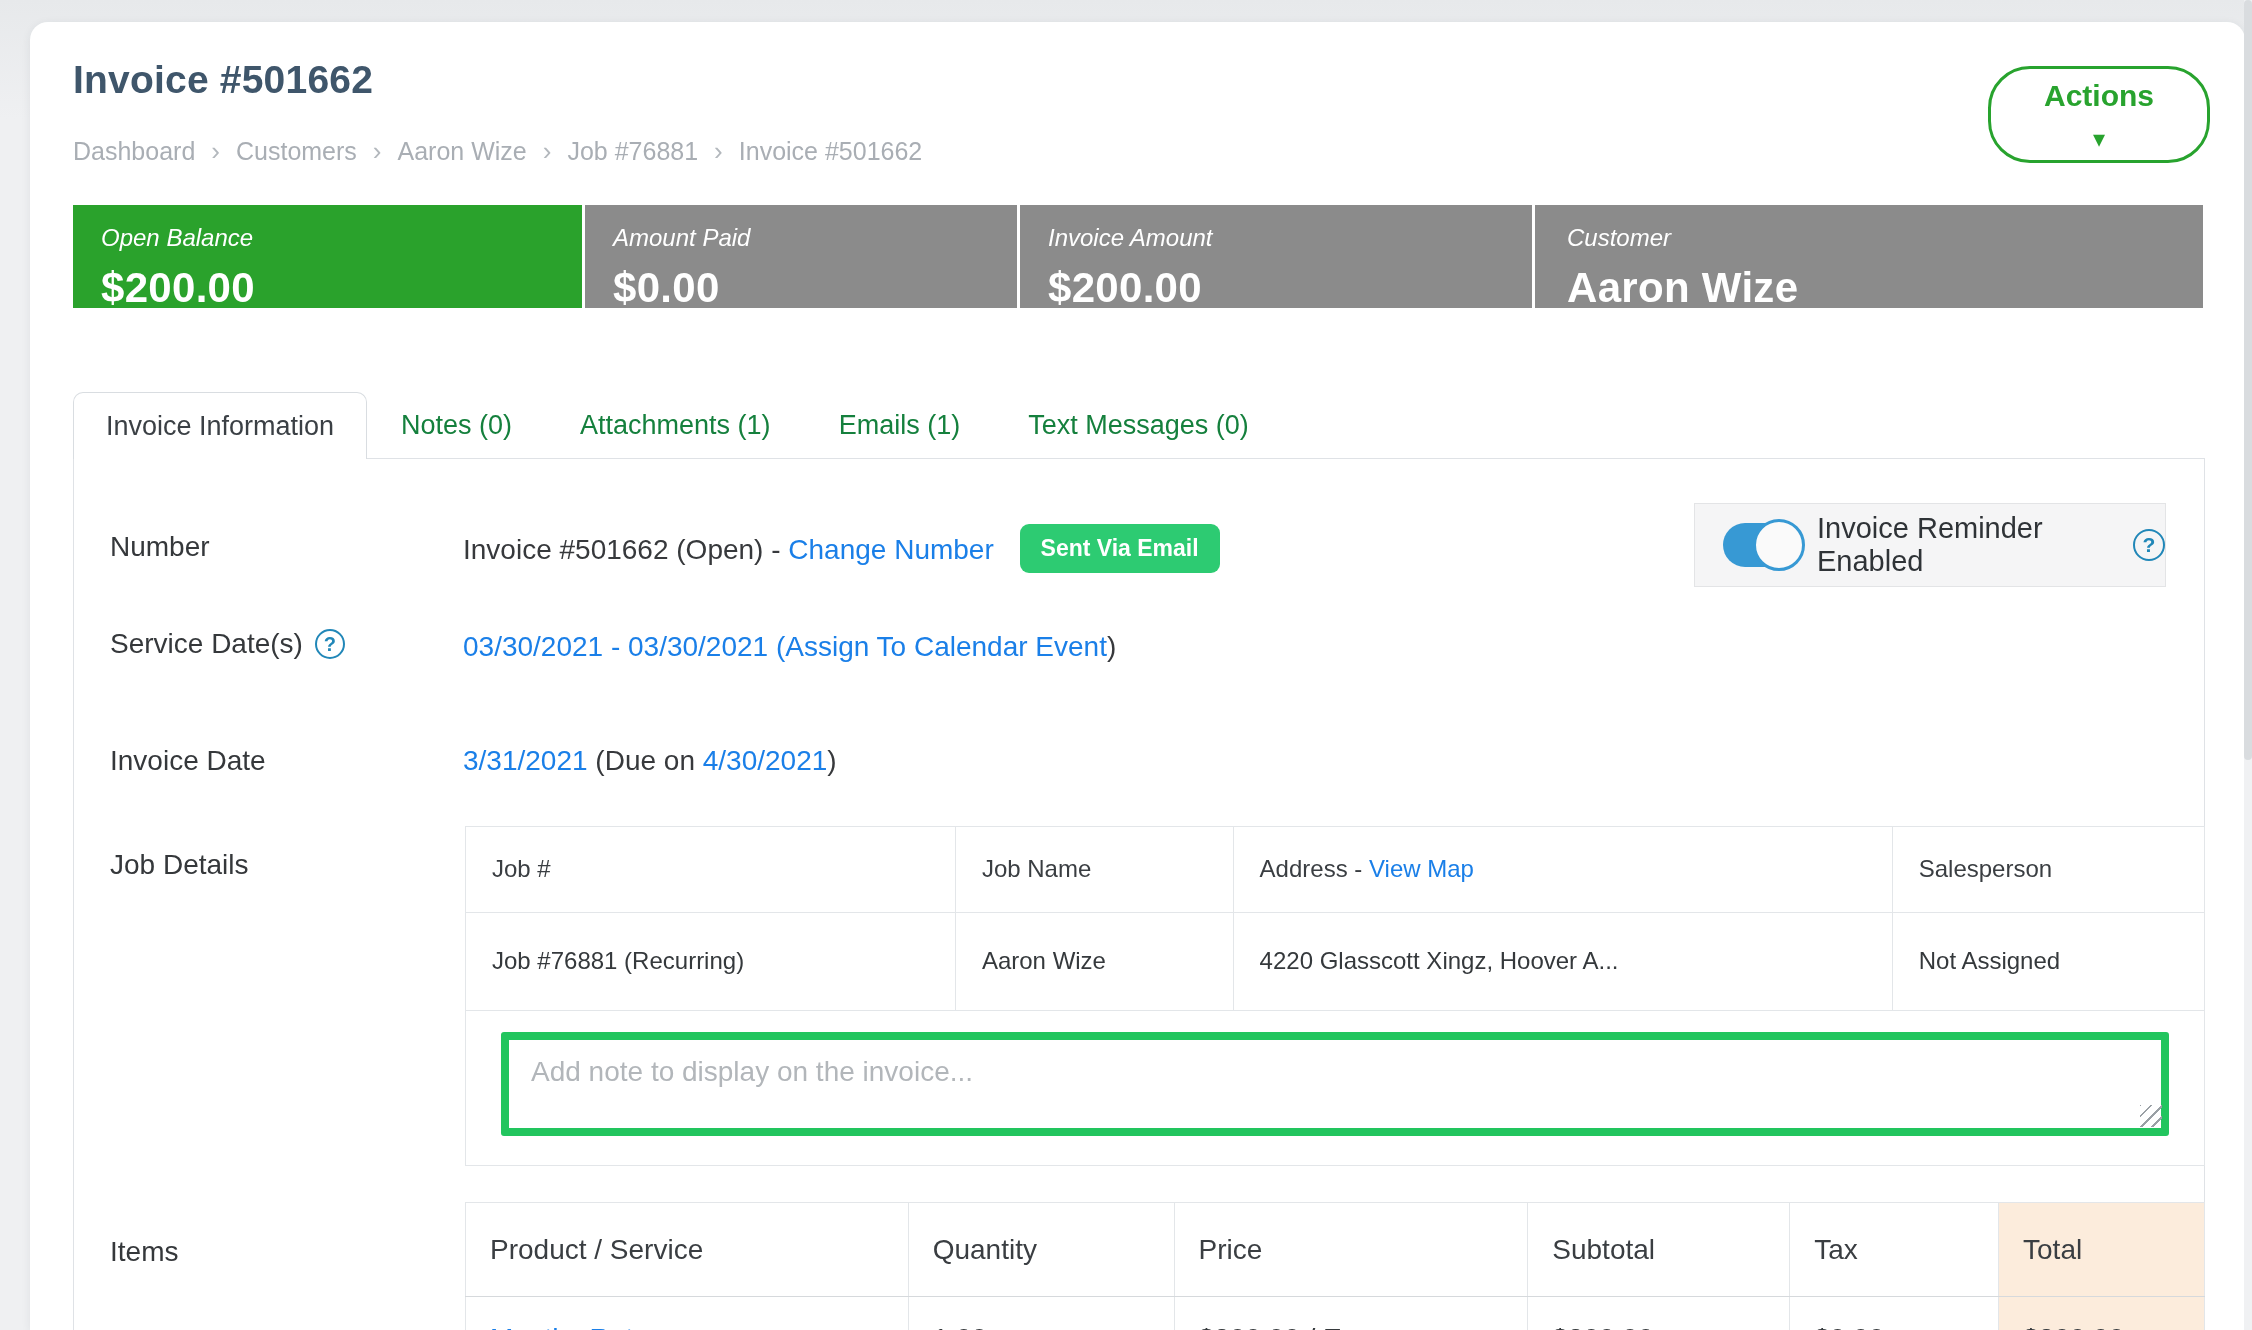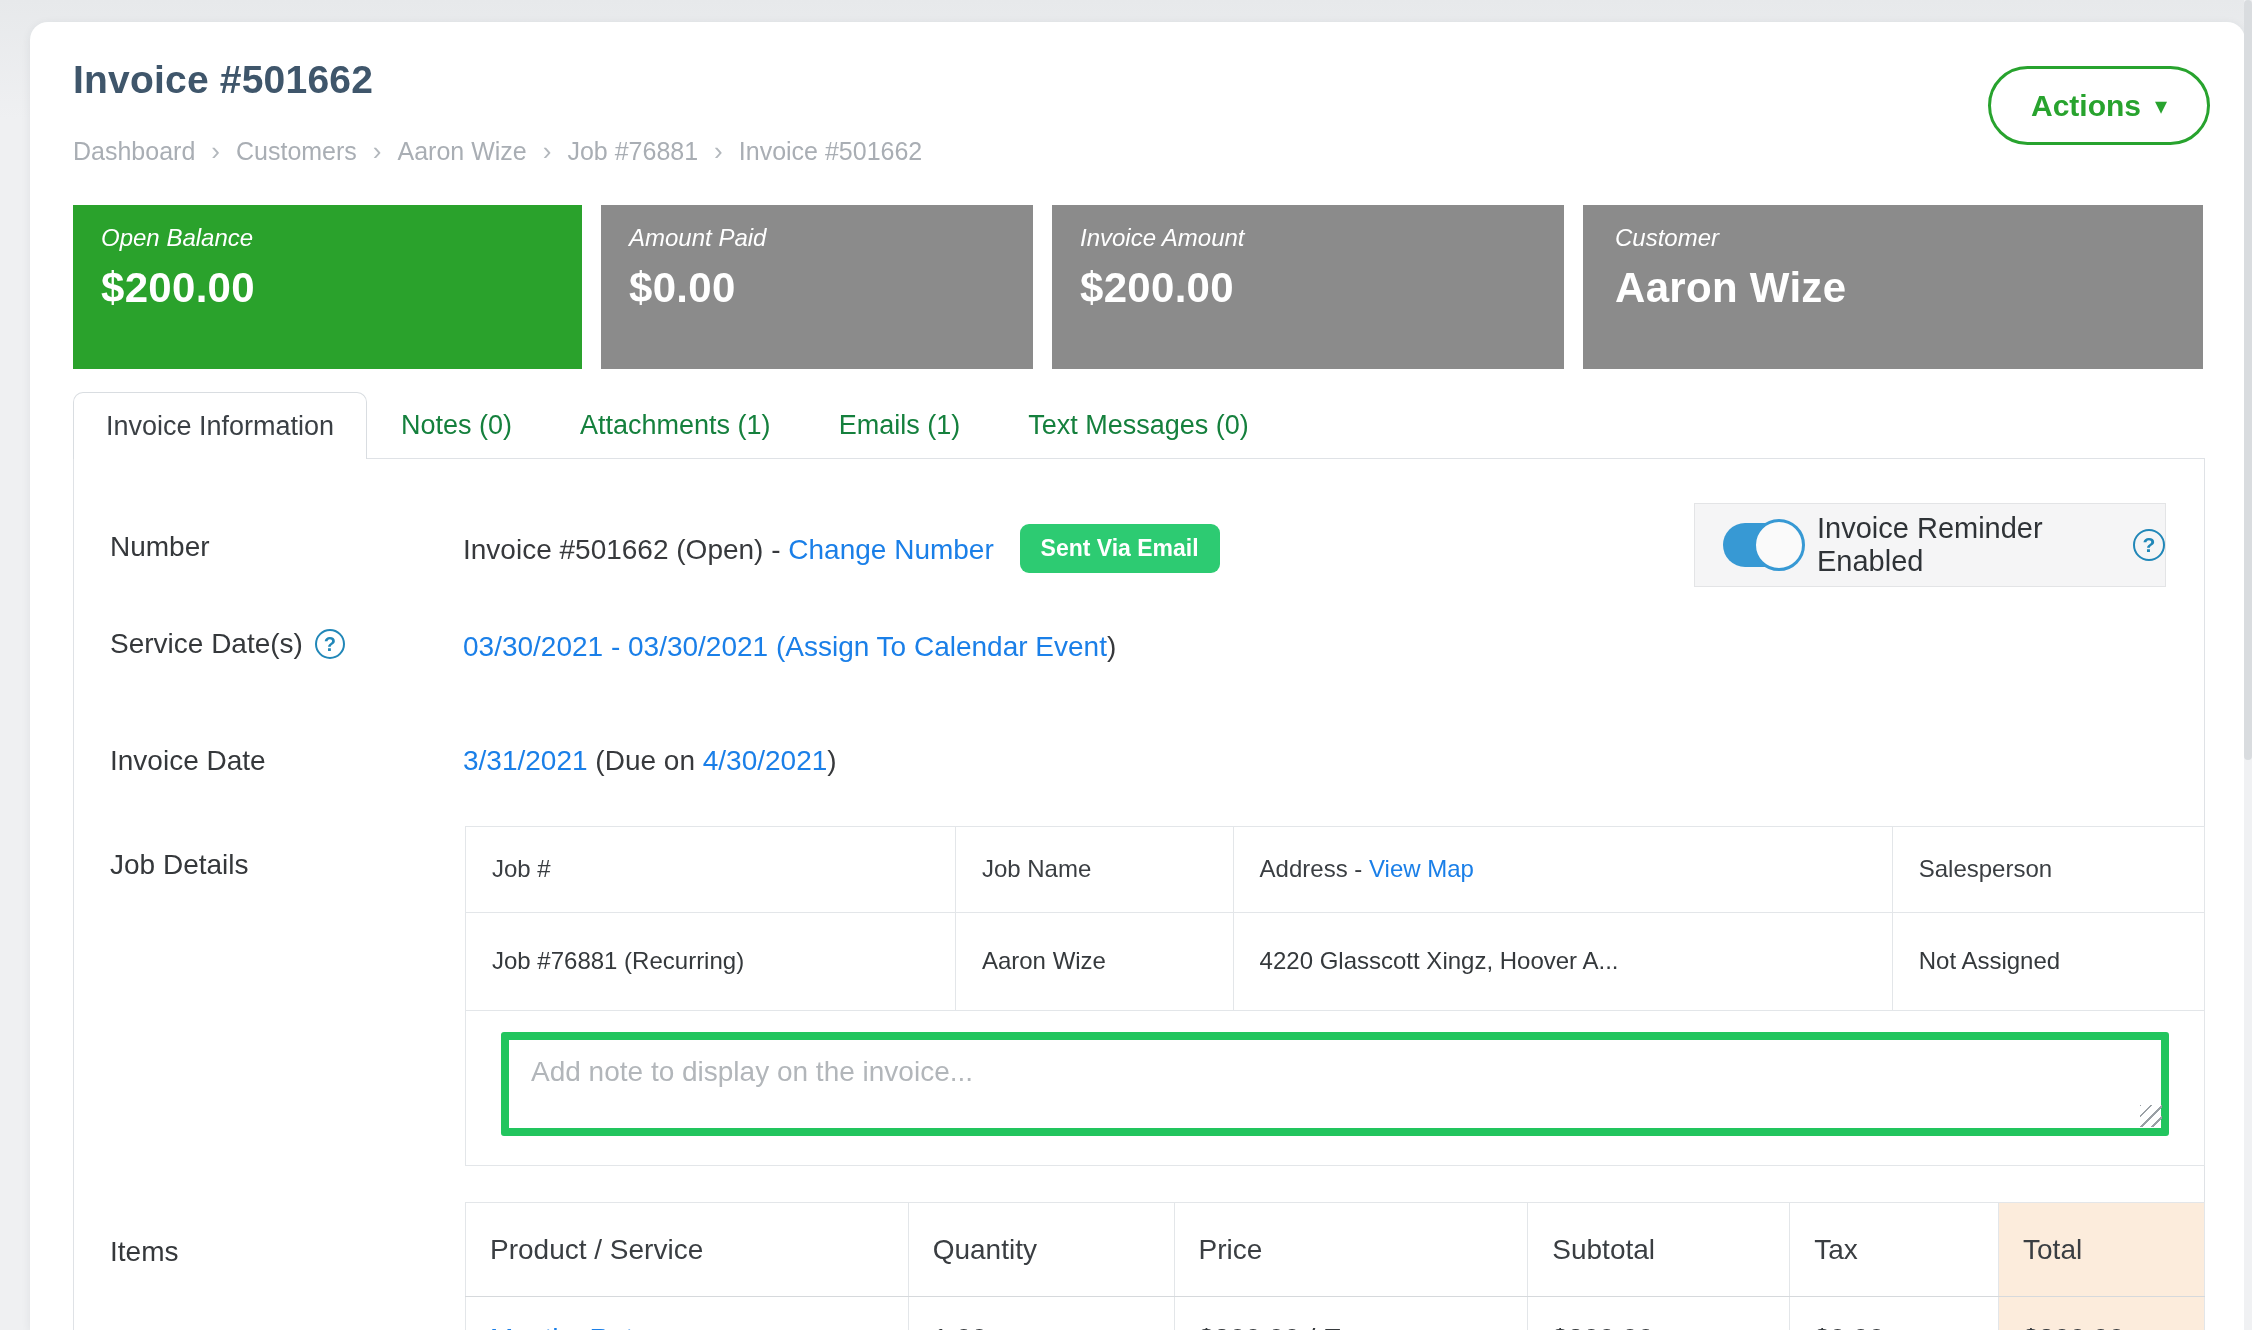--- a/index.html
+++ b/index.html
@@ -20,31 +20,32 @@
   .page-title {
     position:absolute; left:43px; top:36px;
     font-size:39px; font-weight:700; color:#3f566b; letter-spacing:.2px;
   }
   .breadcrumb {
     position:absolute; left:43px; top:114px;
     font-size:25px; color:#a9aeb4; display:flex; align-items:center; gap:16px;text-align:center;
   }
   .breadcrumb .sep { font-size:26px; color:#b3b8bd; }
   .actions-btn {
-    position:absolute; left:1958px; top:44px; width:222px; height:79px;
+    position:absolute; left:1958px; top:44px; width:222px; height:97px;
     border:3px solid #28a32e; border-radius:42px; background:#fff;
     color:#28a32e; font-size:30px; font-weight:600;
     display:flex; align-items:center; justify-content:center; gap:14px;
     cursor:pointer;
+    flex-direction:column;
   }
   .actions-btn .caret { font-size:24px; line-height:1; }
   
   .stats {
-    position:absolute; left:43px; top:183px; width:2130px; height:164px;
-    display:flex; gap:19px;
+    position:absolute; left:43px; top:183px; width:2130px; height:103px;
+    display:flex; gap:3px;
   }
   .stat { color:#fff; padding:19px 0 0 28px; }
   .stat.green { background:#2aa22c; width:509px; }
   .stat.gray  { background:#8b8b8b; }
   .stat.w1 { width:432px; } .stat.w2 { width:512px; } .stat.w3 { flex:1;padding-left:32px; }
   .stat .lbl { font-size:24px; font-style:italic; font-weight:500; }
   .stat .val { font-size:42px; font-weight:700; margin-top:12px; letter-spacing:.3px; }
   
   .content-panel {
     position:absolute; left:43px; top:436px; width:2132px; height:894px;

